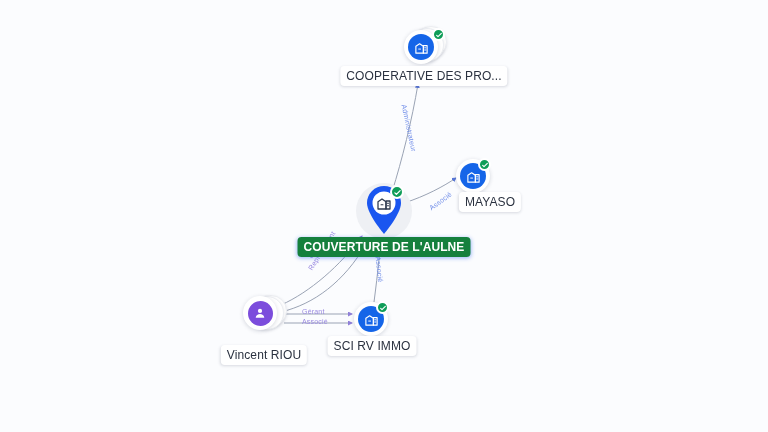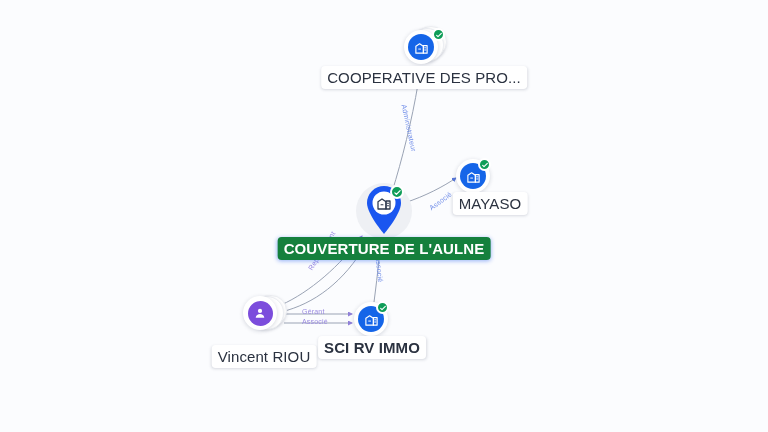--- a/index.html
+++ b/index.html
@@ -83,21 +83,21 @@
     border-radius: 50%;
     background: #eef0f4;
     transform: translate(-50%, -50%);
   }
 
   
   .node-label {
     position: absolute;
     transform: translateX(-50%);
     white-space: nowrap;
-    font-size: 15px;
+    font-size: 12px;
     color: #2b3240;
     background: #ffffff;
     border-radius: 4px;
     padding: 3px 6px;
     box-shadow: 0 1px 3px rgba(30,40,70,.16);
     letter-spacing: .1px;
   }
   .node-label.selected {
     background: #15803d;
     color: #ffffff;
@@ -250,16 +250,16 @@
             <path d="M7.5 14.5h3M17 12.5h2M17 16h2" stroke="#ffffff" stroke-width="1.5" stroke-linecap="round"></path>
           </svg>
         </div>
       </div>
       <div class="verified-badge" style="left:22px; top:-1px; width:13px; height:13px;">
         <svg width="8" height="8" viewBox="0 0 24 24" aria-hidden="true">
           <path d="M5 13l4 4 10-10" fill="none" stroke="#ffffff" stroke-width="3.4" stroke-linecap="round" stroke-linejoin="round"></path>
         </svg>
       </div>
     </div>
-    <div class="node-label" style="left:0px; top:16px;font-weight:bold;">SCI RV IMMO</div>
+    <div class="node-label" style="left:0px; top:16px;">SCI RV IMMO</div>
   </div>
 
 </div>
 
 </body></html>

